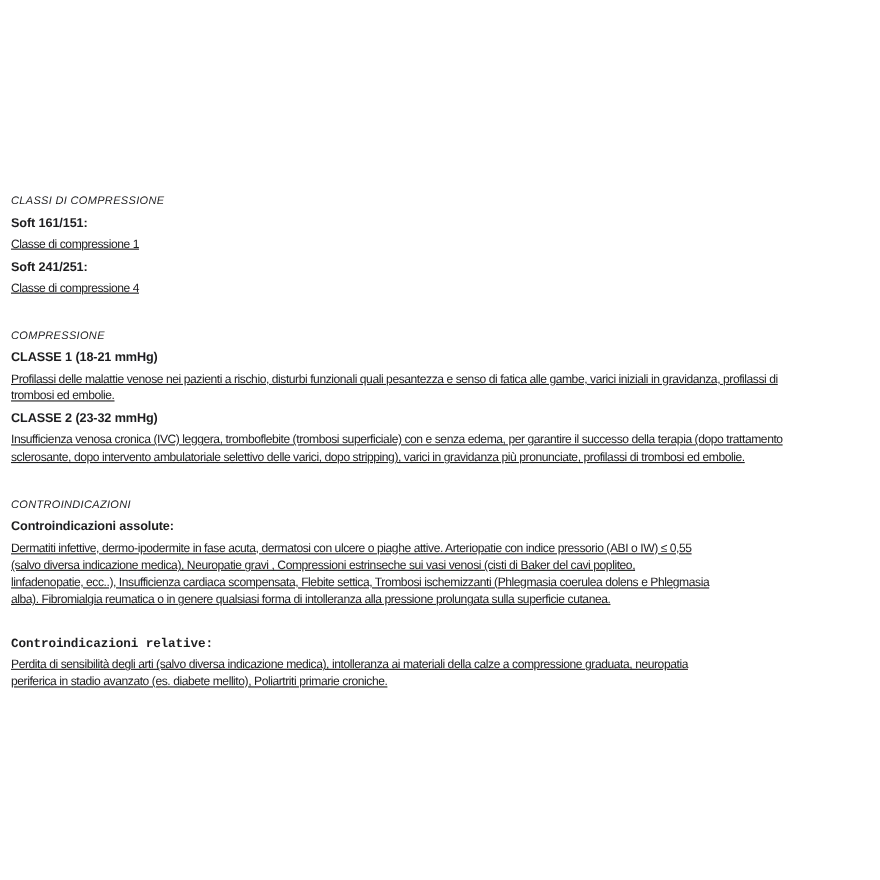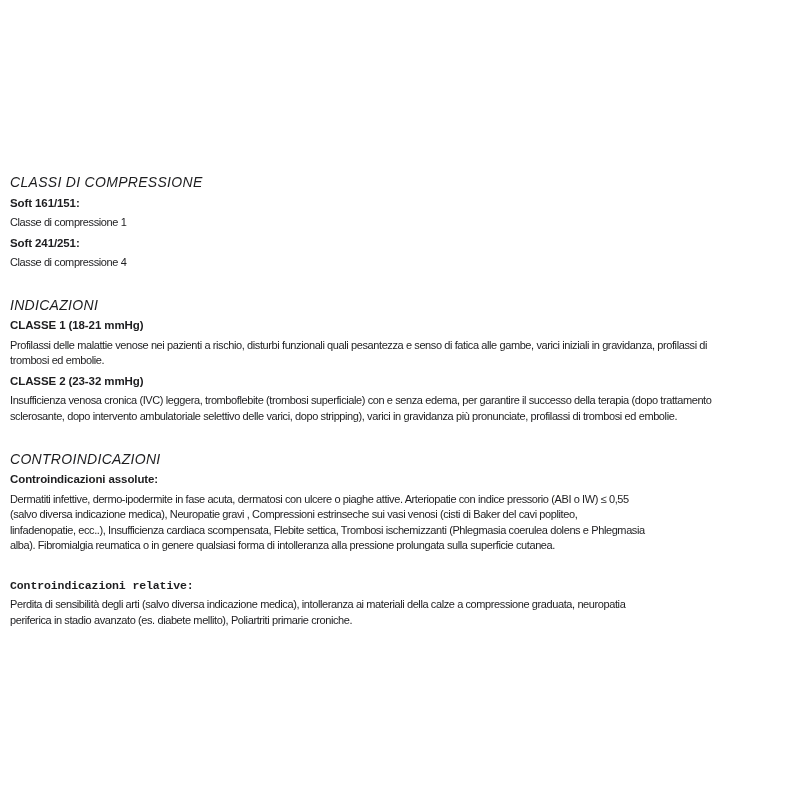--- a/index.html
+++ b/index.html
@@ -15,21 +15,21 @@
   .doc {
     box-sizing: border-box;
     width: 800px;
     padding: 175px 10px 0 10px;
     font-family: "Liberation Sans", sans-serif;
     color: #1d1d1f;
   }
   .sec-heading {
     font-style: italic;
     font-weight: 400;
-    font-size: 14px;
+    font-size: 10px;
     letter-spacing: 0.3px;
     line-height: 15.5px;
     margin: 27px 0 0 0;
   }
   .sec-heading.first {
     margin-top: 0;
   }
   .bold-label {
     font-weight: 700;
     font-size: 11.5px;
@@ -41,38 +41,39 @@
     margin-top: 24px;
     font-family: Liberation Mono, monospace;
   }
   .body-par {
     font-weight: 400;
     font-size: 11px;
     letter-spacing: -0.4px;
     line-height: 15.6px;
     margin: 4px 0 0 0;
     white-space: pre-line;
+    text-decoration: underline;
   }
 </style>
 </head>
 <body>
 
 <div class="doc">
 
   <p class="sec-heading first">CLASSI DI COMPRESSIONE</p>
 
   <p class="bold-label">Soft 161/151:</p>
 
   <p class="body-par">Classe di compressione 1</p>
 
   <p class="bold-label">Soft 241/251:</p>
 
   <p class="body-par">Classe di compressione 4</p>
 
-  <p class="sec-heading">INDICAZIONI</p>
+  <p class="sec-heading">COMPRESSIONE</p>
 
   <p class="bold-label">CLASSE 1 (18-21 mmHg)</p>
 
   <p class="body-par">Profilassi delle malattie venose nei pazienti a rischio, disturbi funzionali quali pesantezza e senso di fatica alle gambe, varici iniziali in gravidanza, profilassi di
 trombosi ed embolie.</p>
 
   <p class="bold-label">CLASSE 2 (23-32 mmHg)</p>
 
   <p class="body-par">Insufficienza venosa cronica (IVC) leggera, tromboflebite (trombosi superficiale) con e senza edema, per garantire il successo della terapia (dopo trattamento
 sclerosante, dopo intervento ambulatoriale selettivo delle varici, dopo stripping), varici in gravidanza più pronunciate, profilassi di trombosi ed embolie.</p>

